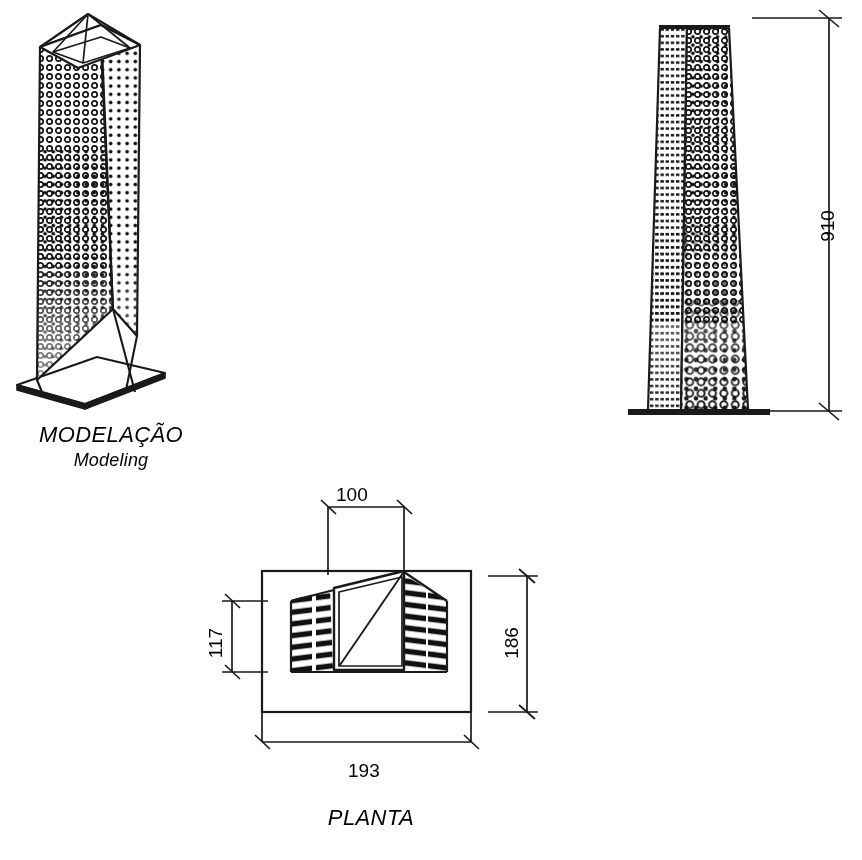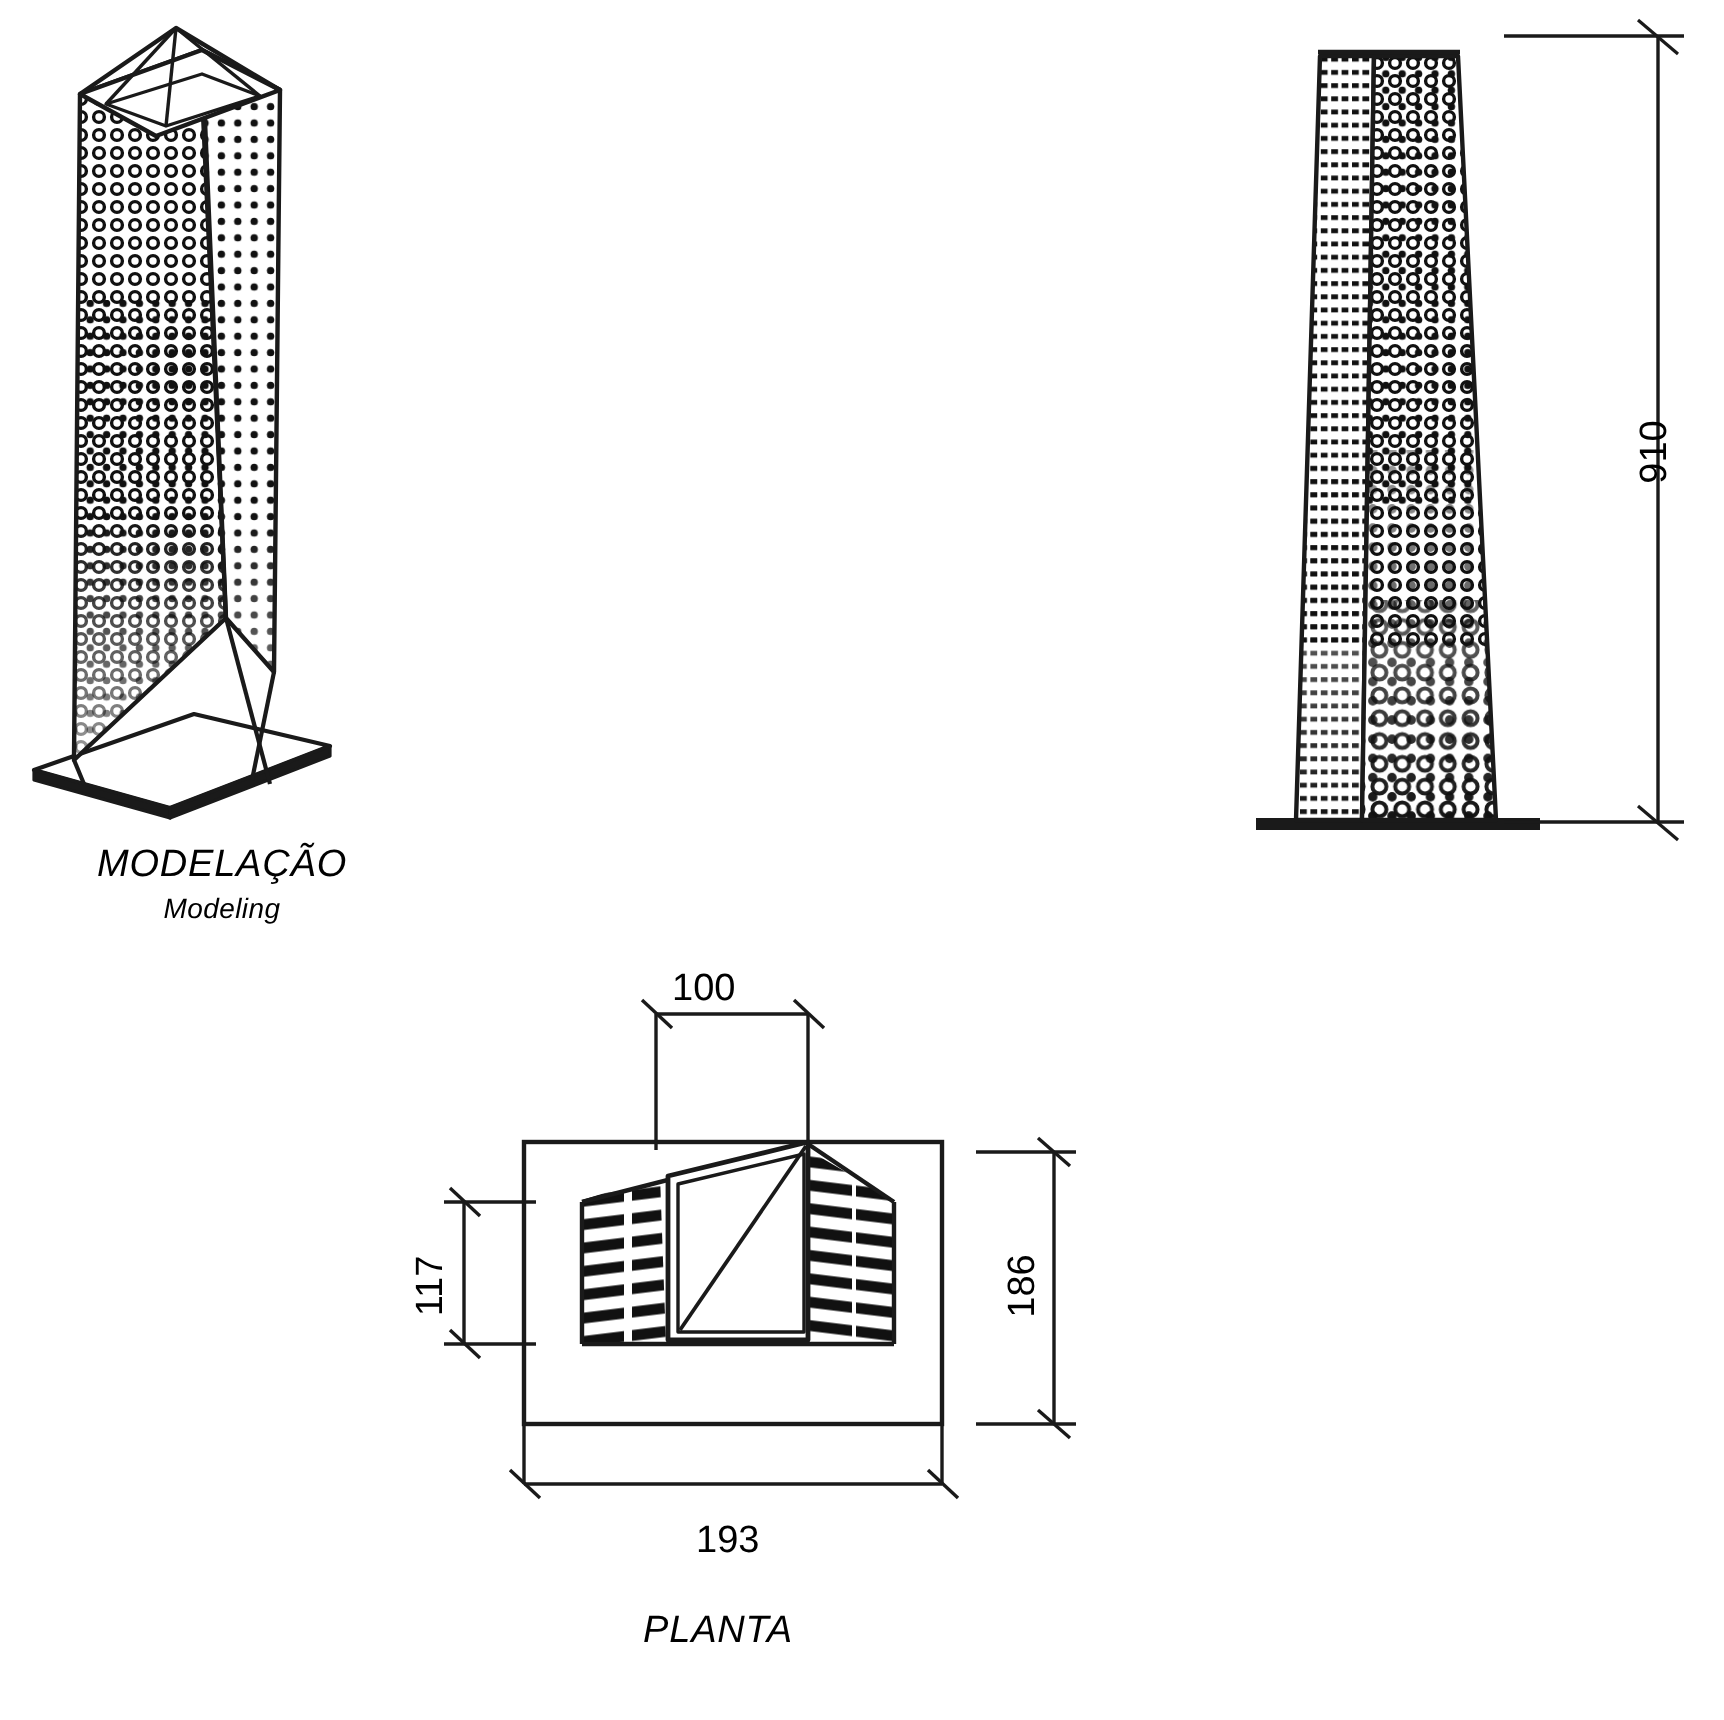--- a/index.html
+++ b/index.html
@@ -25,31 +25,31 @@
     text-align: center;
     font-family: "Liberation Sans", sans-serif;
     font-style: italic;
     color: #000000;
     line-height: 1.32;
     white-space: nowrap;
     user-select: none;
   }
   .view-label .pt {
     display: block;
-    font-size: 19px;
+    font-size: 22px;
     letter-spacing: 0.4px;
   }
   .view-label .en {
     display: block;
-    font-size: 14px;
+    font-size: 18px;
     letter-spacing: 0.2px;
   }
   #label-modeling { left: 0px;   top: 420px; width: 222px; }
   #label-side     { left: 592px; top: 420px; width: 222px; }
-  #label-top      { left: 246px; top: 803px; width: 226px; }
+  #label-top      { left: 258px; top: 803px; width: 226px; }
 
   .dim-text {
     position: absolute;
     font-family: "Liberation Sans", sans-serif;
     font-style: normal;
     font-size: 19px;
     color: #000000;
     white-space: nowrap;
     user-select: none;
   }

